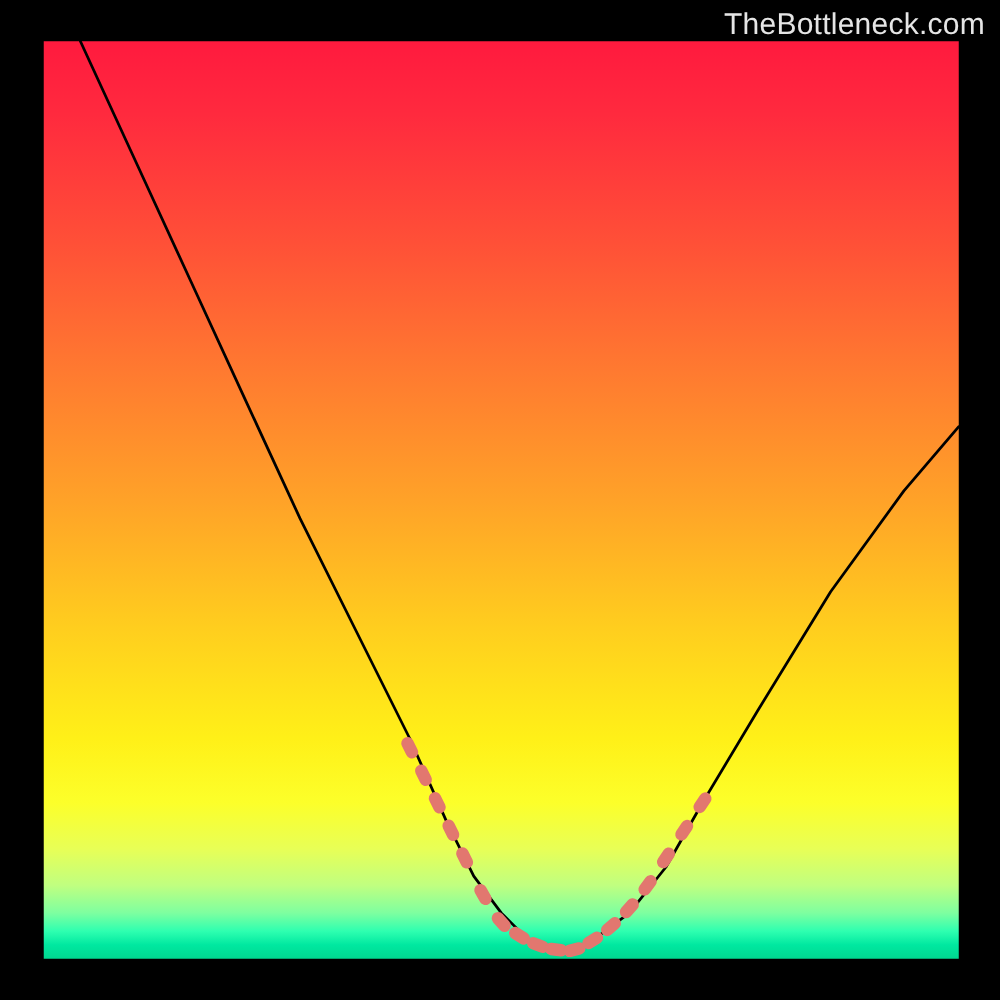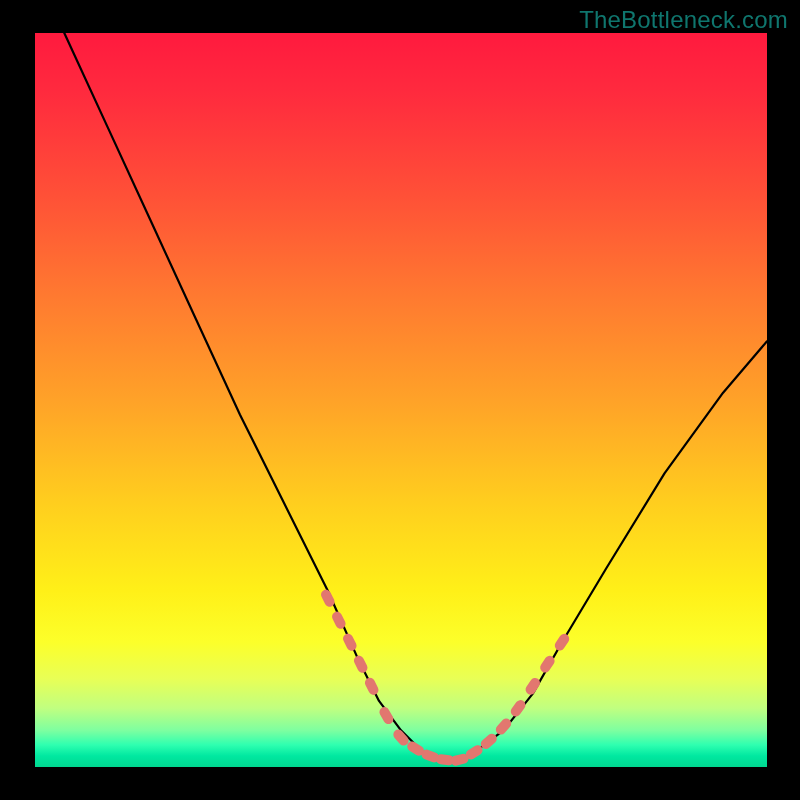--- a/index.html
+++ b/index.html
@@ -40,21 +40,21 @@
       #7effa0 95%,
       #2effb0 97%,
       #00e8a0 98.5%,
       #00d890 100%
     );
   }
   .watermark {
     position: absolute;
     top: 6px;
     right: 12px;
-    color: #0f766e;
+    color: #e5e5e5;
     font-size: 24px;
     font-weight: 500;
     letter-spacing: 0.2px;
     user-select: none;
   }
   svg.curve {
     position: absolute;
     left: 0;
     top: 0;
     width: 732px;

